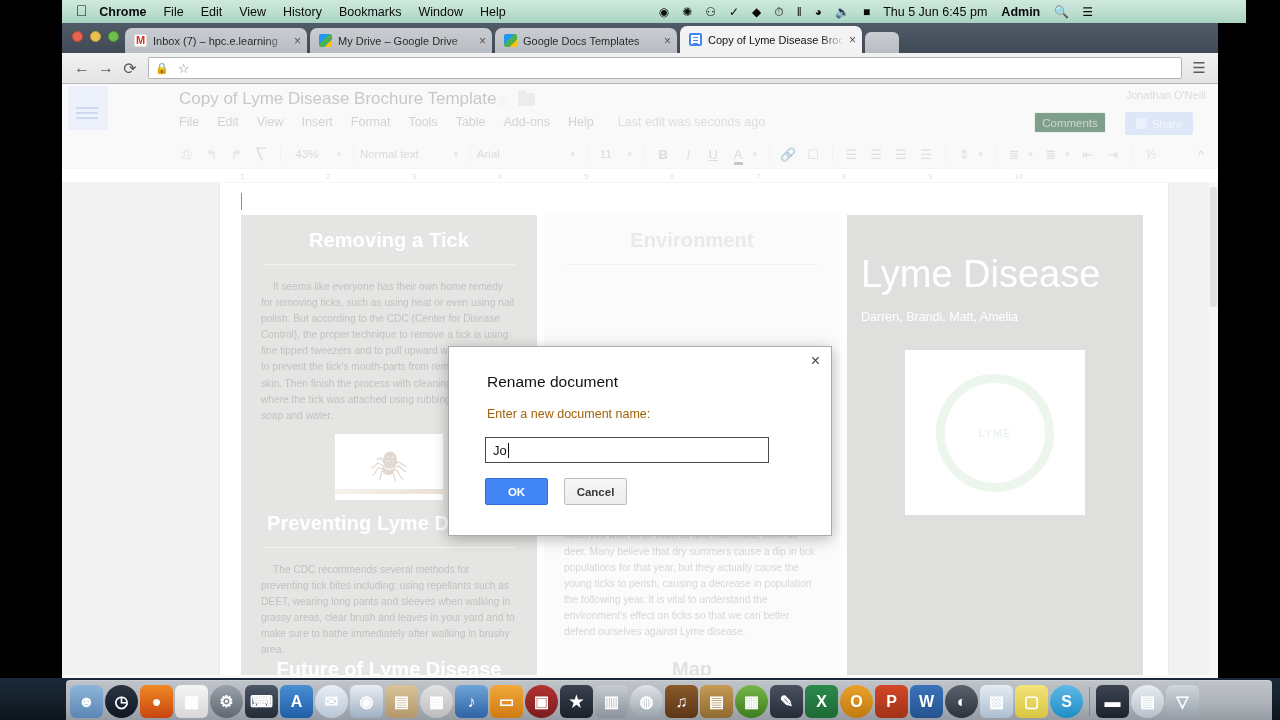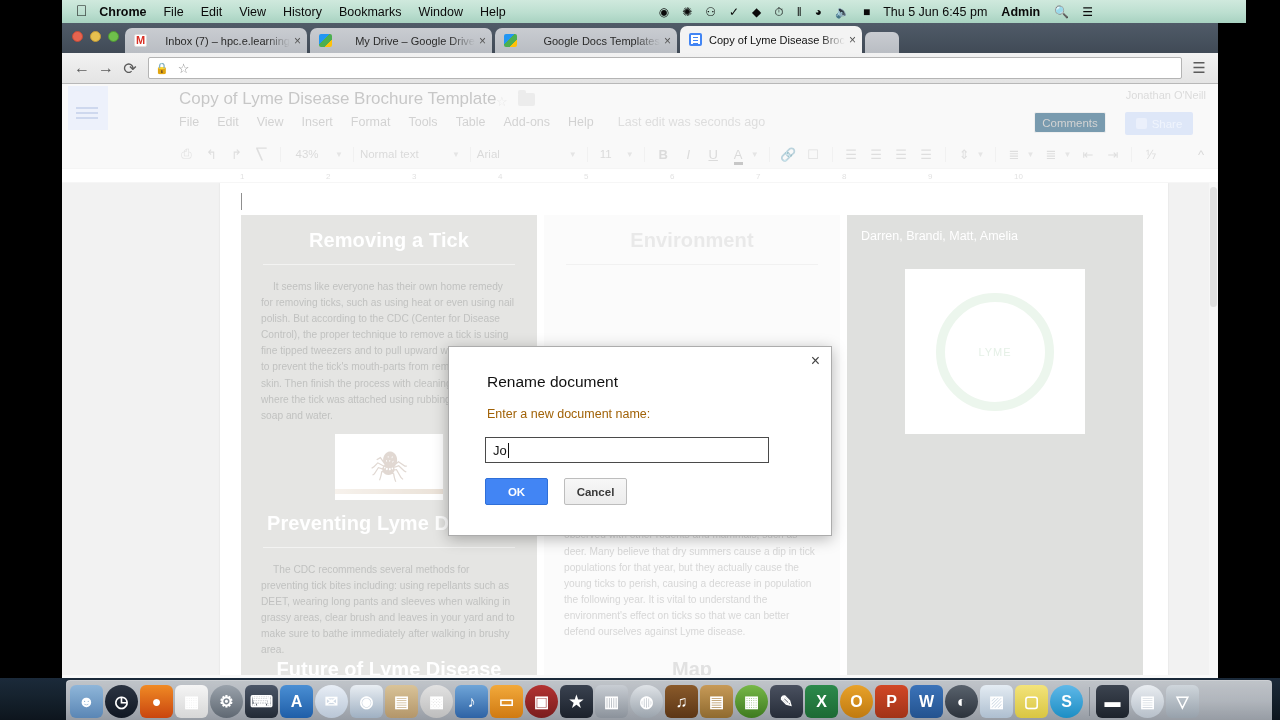--- a/index.html
+++ b/index.html
@@ -53,21 +53,21 @@
   .tab.active { background: #f3f3f3; height: 27px; color: #111; z-index: 3; }
   .tab .fav { width: 13px; height: 13px; margin-right: 6px; flex: 0 0 13px; border-radius: 2px; }
   .fav-gmail { background: #fff; border: 1px solid #ddd; position: relative; }
   .fav-gmail:after { content:"M"; position:absolute; inset:0; font-size:11px; color:#d93025; font-weight:bold; text-align:center; line-height:11px;}
   .fav-drive { background: linear-gradient(135deg,#2196f3 0 40%,#4caf50 40% 70%,#ffc107 70%); }
   .fav-docs { background: #4285f4; position: relative; }
   .fav-docs:after { content:""; position:absolute; left:2px; top:2px; right:2px; bottom:2px; background:#fff; }
   .fav-docs:before { content:""; position:absolute; left:4px; top:4px; right:4px; height:1px; background:#4285f4; box-shadow:0 3px 0 #4285f4, 0 6px 0 #4285f4; z-index:2;}
   .tab .tab-label { flex: 1 1 auto; overflow: hidden; white-space: nowrap;
      -webkit-mask-image: linear-gradient(to right,#000 82%,transparent 100%);
-     mask-image: linear-gradient(to right,#000 82%,transparent 100%); text-align: right; }
+     mask-image: linear-gradient(to right,#000 82%,transparent 100%); }
   .tab .tab-close { margin-left: 4px; font-size: 12px; color: #555; flex: 0 0 auto; }
   .tab-stub { margin-left: 3px; width: 34px; height: 21px; border-radius: 6px 6px 0 0;
       background: linear-gradient(to bottom,#c9ccd1,#b9bdc3); }
 
   .toolbar-chrome {
     height: 31px; background: linear-gradient(to bottom,#f2f2f2,#e4e4e4);
     border-bottom: 1px solid #b8b8b8; display: flex; align-items: center; padding: 0 8px;
   }
   .nav-btn { width: 24px; text-align: center; font-size: 16px; color: #5b5b5b; }
   .omnibox {
@@ -94,21 +94,21 @@
   .title-folder { position: absolute; left: 456px; top: 9px; width: 17px; height: 13px;
       background: #dcdcdc; border-radius: 2px; }
   .title-folder:before { content:""; position:absolute; left:0; top:-3px; width:8px; height:4px;
       background:#dcdcdc; border-radius:2px 2px 0 0;}
   .menu-row { position: absolute; left: 117px; top: 31px; display: flex; align-items: center;
       font-size: 12.5px; color: #aeaeae; }
   .menu-row .m { margin-right: 18px; white-space: nowrap; }
   .menu-row .lastedit { color: #c2c2c2; margin-left: 6px; white-space: nowrap; }
   .user-name { position: absolute; right: 12px; top: 5px; font-size: 11px; color: #bdbdbd; }
   .comments-btn { position: absolute; right: 112px; top: 28px; width: 72px; height: 21px;
-      border: 1px solid #e2e2e2; background:#0c4a6e; border-radius: 2px; font-size: 11.5px;
+      border: 1px solid #e2e2e2; background:#14532d; border-radius: 2px; font-size: 11.5px;
       color: #b0b0b0; display:flex; align-items:center; justify-content:center;}
   .share-btn { position: absolute; right: 25px; top: 28px; width: 68px; height: 23px;
       background: #c4d3f2; border-radius: 2px; display:flex; align-items:center;
       justify-content:center; gap:5px; font-size: 11.5px; color: #e3ecfb; }
   .share-btn .lk { width: 11px; height: 11px; background: #dae4f8; border-radius: 2px; }
 
   .docs-toolbar { height: 29px; background: #f5f5f5; border-bottom: 1px solid #ededed;
       display: flex; align-items: center; padding-left: 112px; color: #c9c9c9; font-size: 12px; }
   .tb-ico { width: 25px; text-align: center; font-size: 13px; color: #c4c4c4; }
   .tb-sep { width: 1px; height: 15px; background: #e6e6e6; margin: 0 6px; }
@@ -404,20 +404,21 @@
             </div>
 
             <div class="col col-b">
               <div class="sec-title ghost">Environment</div>
               <div class="rule light"></div>
               <div class="body-text b2" style="padding-top:182px;text-indent:0">populations. This explains why tick populations tend to be down a year and a half after a severe winter. Cold winters knock mouse populations; this in turn reduces the probability of a tick larvae finding a host in the spring and maturing the following year. The same effect can be observed with other rodents and mammals, such as deer. Many believe that dry summers cause a dip in tick populations for that year, but they actually cause the young ticks to perish, causing a decrease in population the following year. It is vital to understand the environment's effect on ticks so that we can better defend ourselves against Lyme disease.</div>
               <div class="bot-title ghost">Map</div>
             </div>
 
             <div class="col col-c">
+              <div class="lyme-title">Lyme Disease</div>
               <div class="authors">Darren, Brandi, Matt, Amelia</div>
               <div class="seal">
                 <div class="ring">
                   <span class="txt">LYME</span>
                 </div>
               </div>
             </div>
 
           </div>
         </div>

